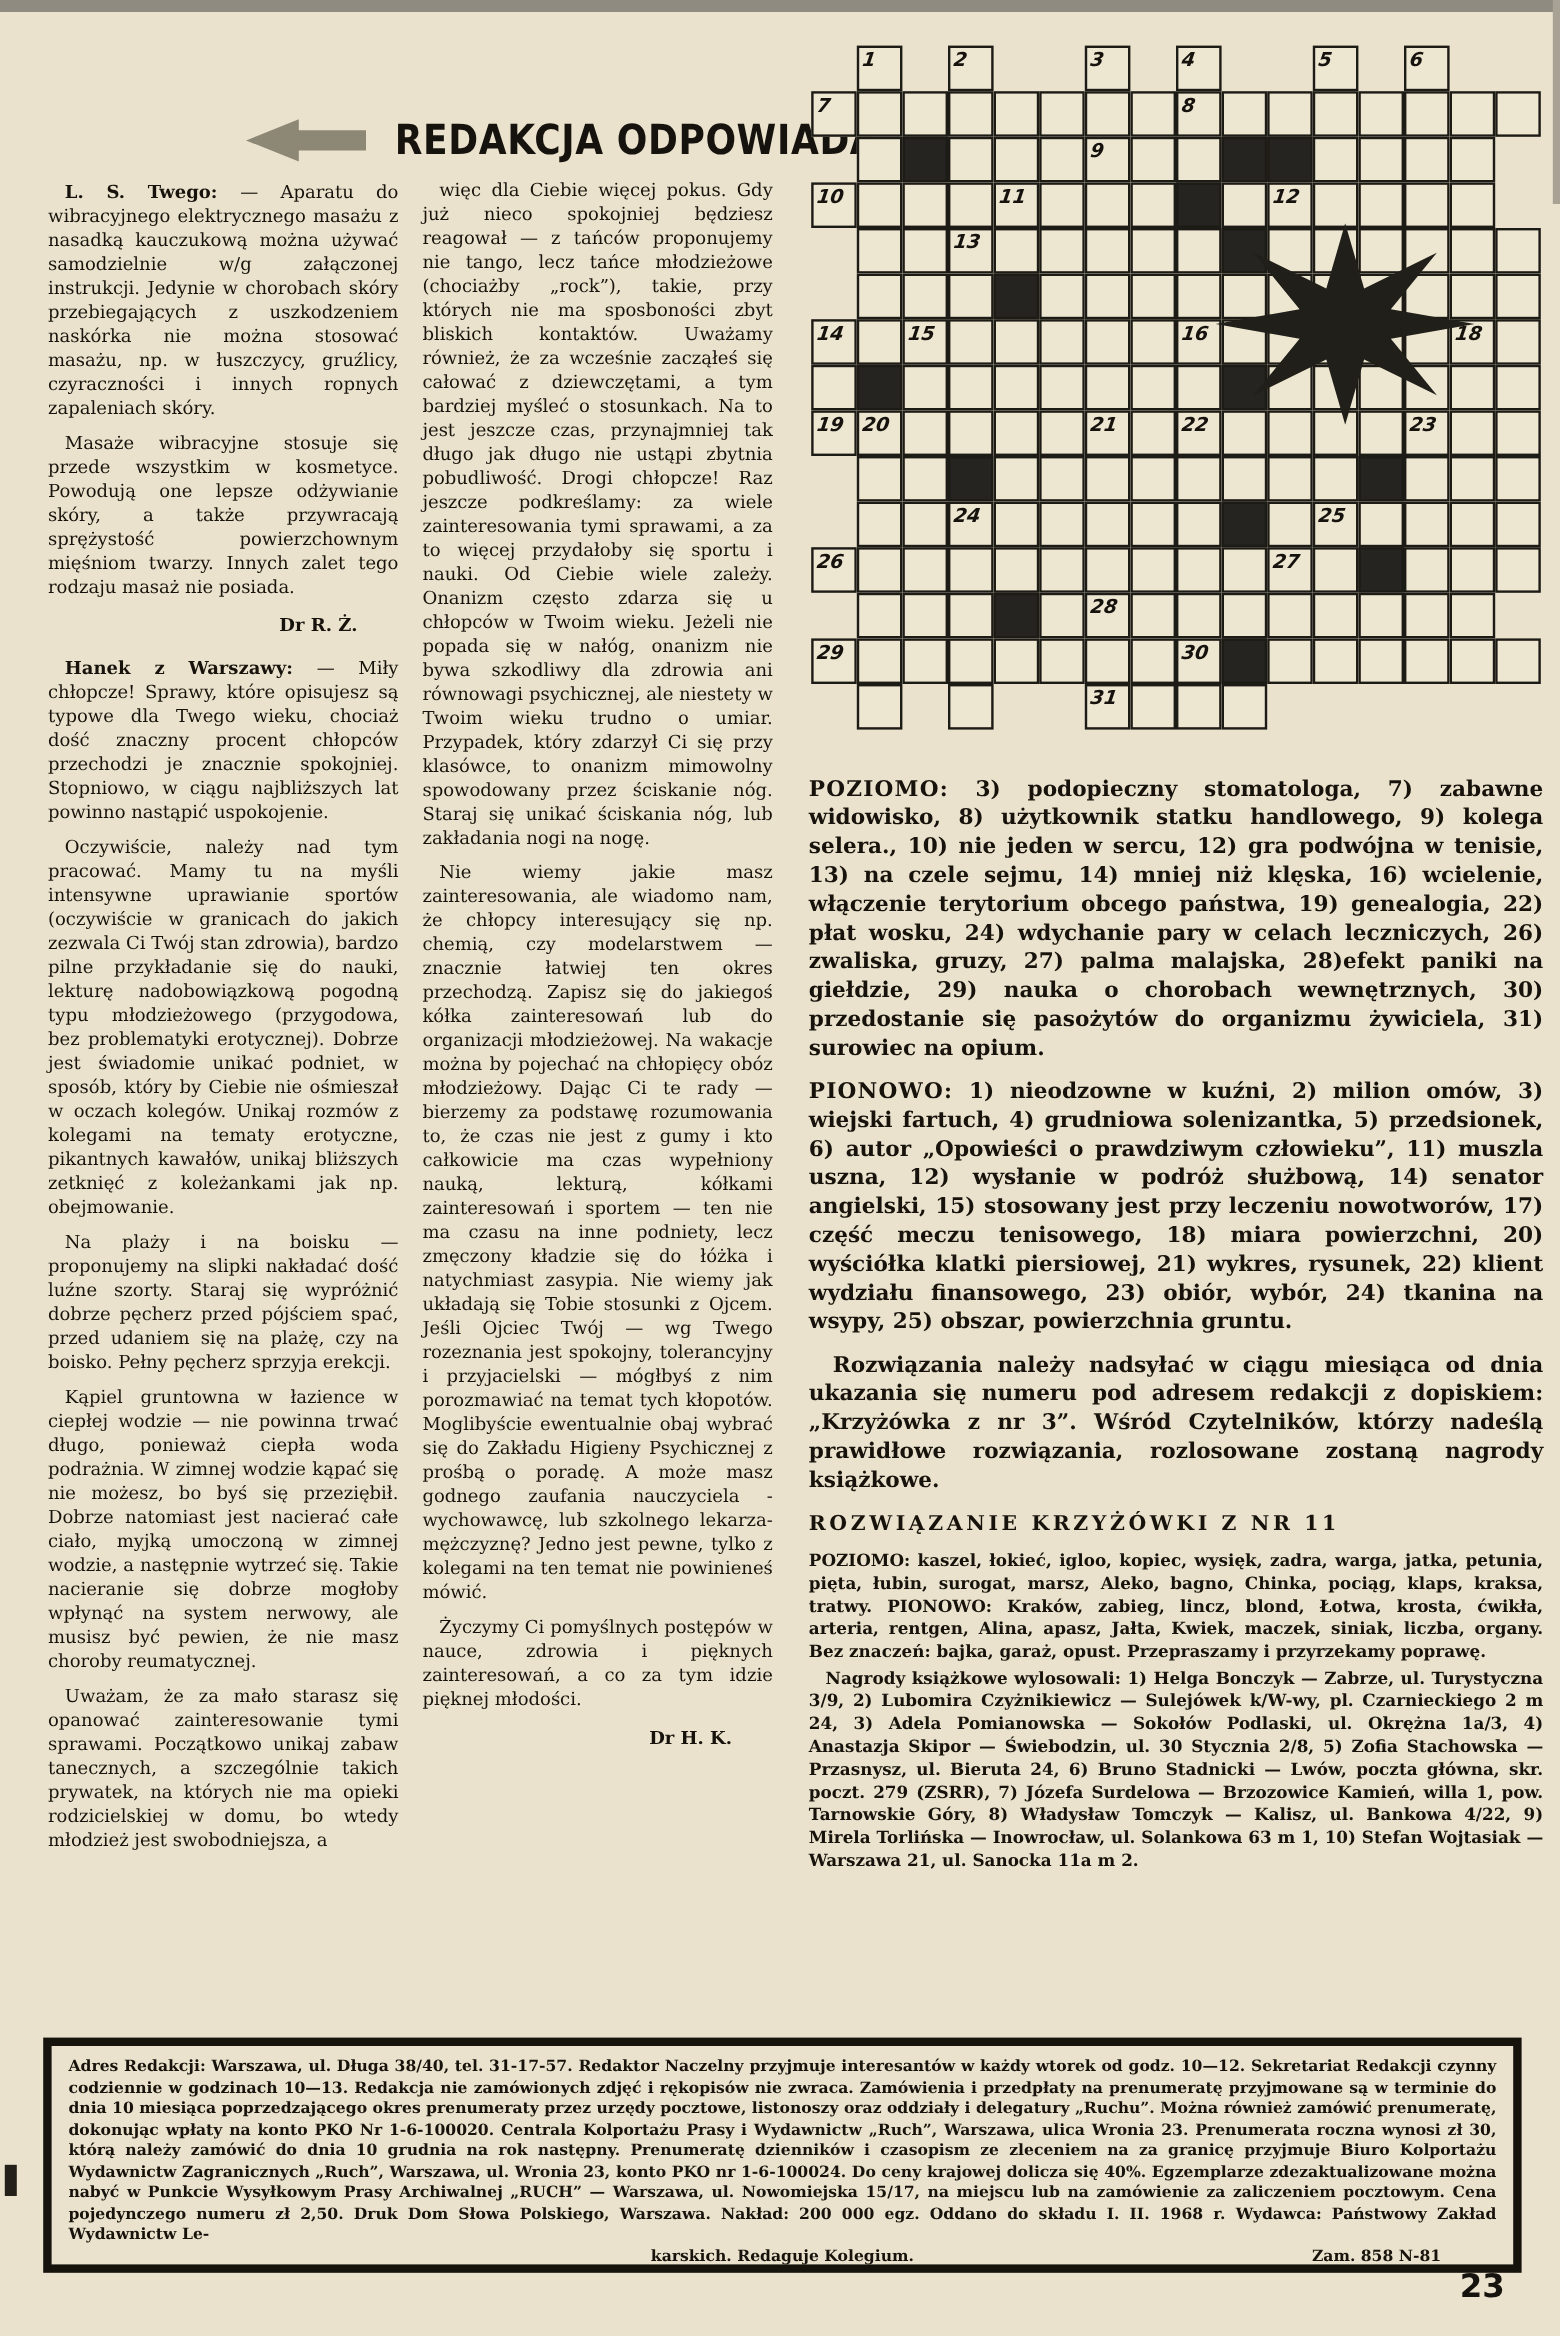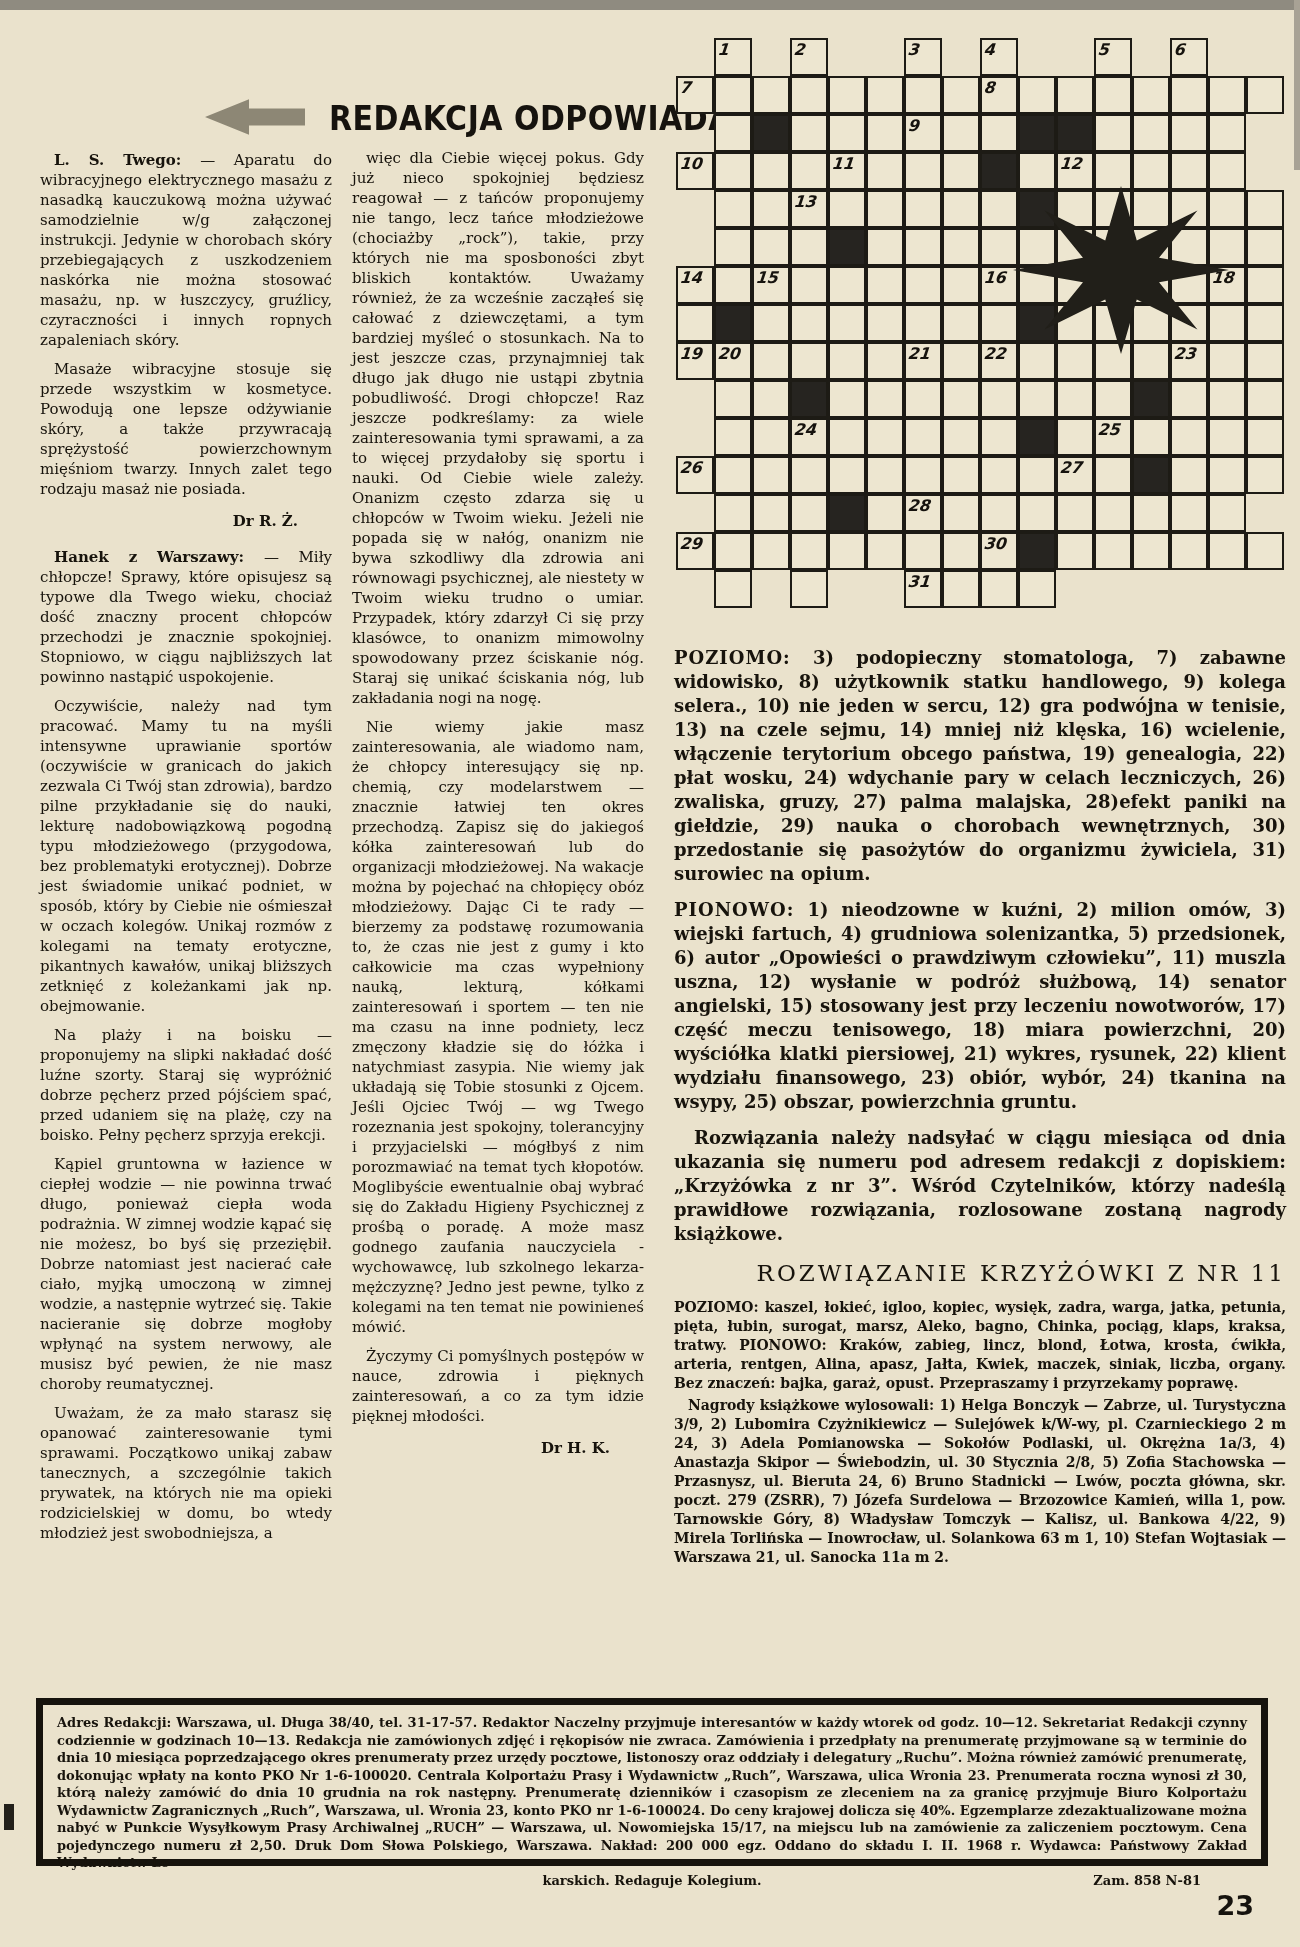--- a/index.html
+++ b/index.html
@@ -33,25 +33,25 @@
           line-height:1;display:block;padding:2px 0 0 3px;transform:skewX(-8deg);color:#16130e;}
   #star{position:absolute;left:337px;top:148px;width:216px;height:168px;background:#211f19;
         clip-path:polygon(50% 0%,57.3% 32.4%,85.4% 14.6%,67.6% 42.7%,100% 50%,67.6% 57.3%,
         85.4% 85.4%,57.3% 67.6%,50% 100%,42.7% 67.6%,14.6% 85.4%,32.4% 57.3%,0% 50%,
         32.4% 42.7%,14.6% 14.6%,42.7% 32.4%);}
 
   .clues{position:absolute;left:674px;top:646px;width:612px;text-align:justify;}
   .clue-p{font-size:18px;line-height:24px;font-weight:bold;margin:0 0 12px 0;}
   .clue-p .lbl{letter-spacing:1px;}
   .submission{text-indent:20px;}
-  .sol-heading{text-align:right;font-size:23px;letter-spacing:3px;font-weight:normal;margin:14px 0 12px 0;}
+  .sol-heading{text-align:left;font-size:17px;letter-spacing:3px;font-weight:bold;margin:14px 0 12px 0;}
   .sol{font-size:14px;line-height:19px;font-weight:bold;margin:0 0 3px 0;}
   .indent{text-indent:14px;}
 
-  .footer-box{position:absolute;left:36px;top:1698px;width:1232px;height:168px;box-sizing:border-box;
+  .footer-box{position:absolute;left:36px;top:1698px;width:1232px;height:196px;box-sizing:border-box;
               border:7px solid #16130d;background:#eae2cc;padding:9px 14px 6px 14px;}
   .footer-box .ftxt{font-size:13px;line-height:17.5px;font-weight:bold;text-align:justify;margin:0;}
   .footer-last{position:relative;text-align:center;font-size:13px;line-height:17.5px;font-weight:bold;}
   .footer-last .zam{position:absolute;right:46px;}
 
   .page-num{position:absolute;right:46px;top:1890px;font-size:27px;font-weight:bold;
             font-family:"DejaVu Sans",sans-serif;color:#16130e;}
 </style>
 </head>
 <body>

